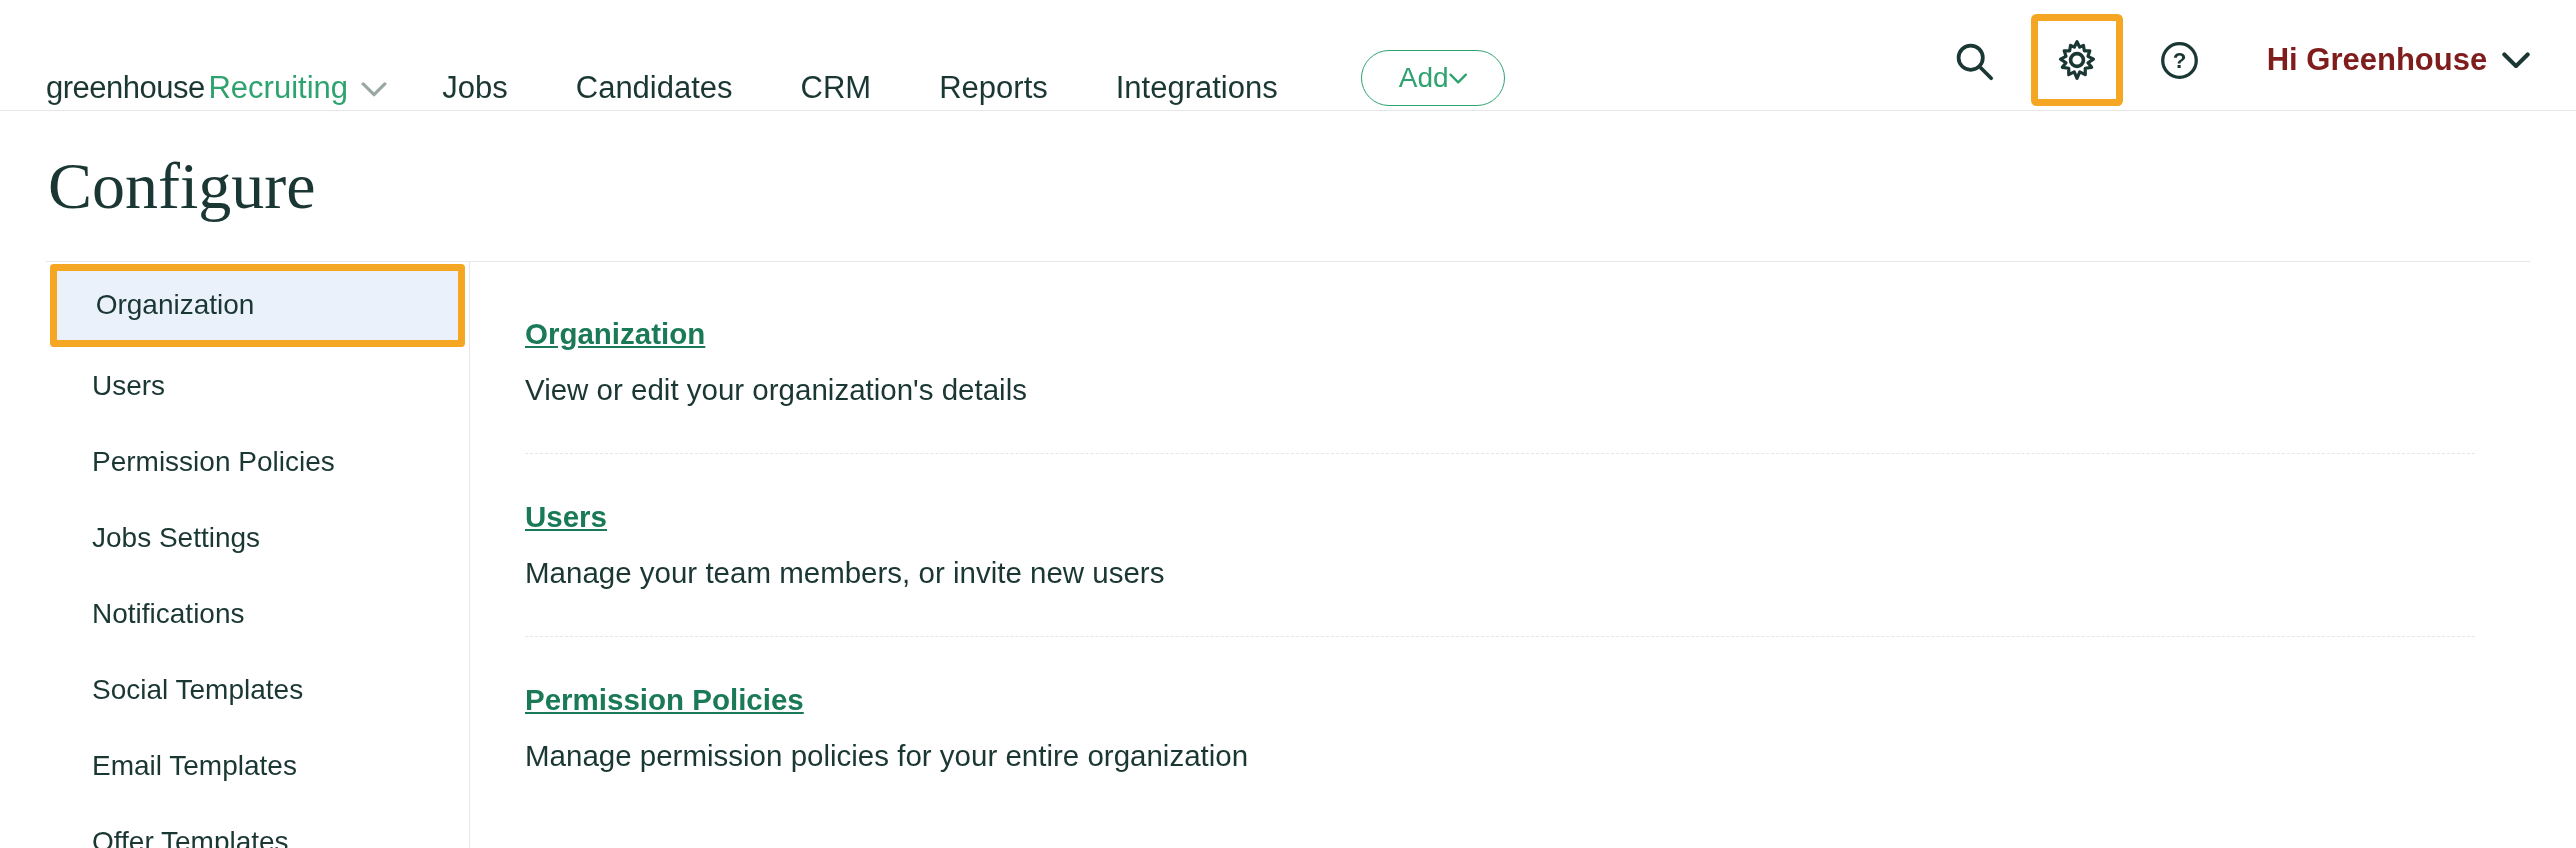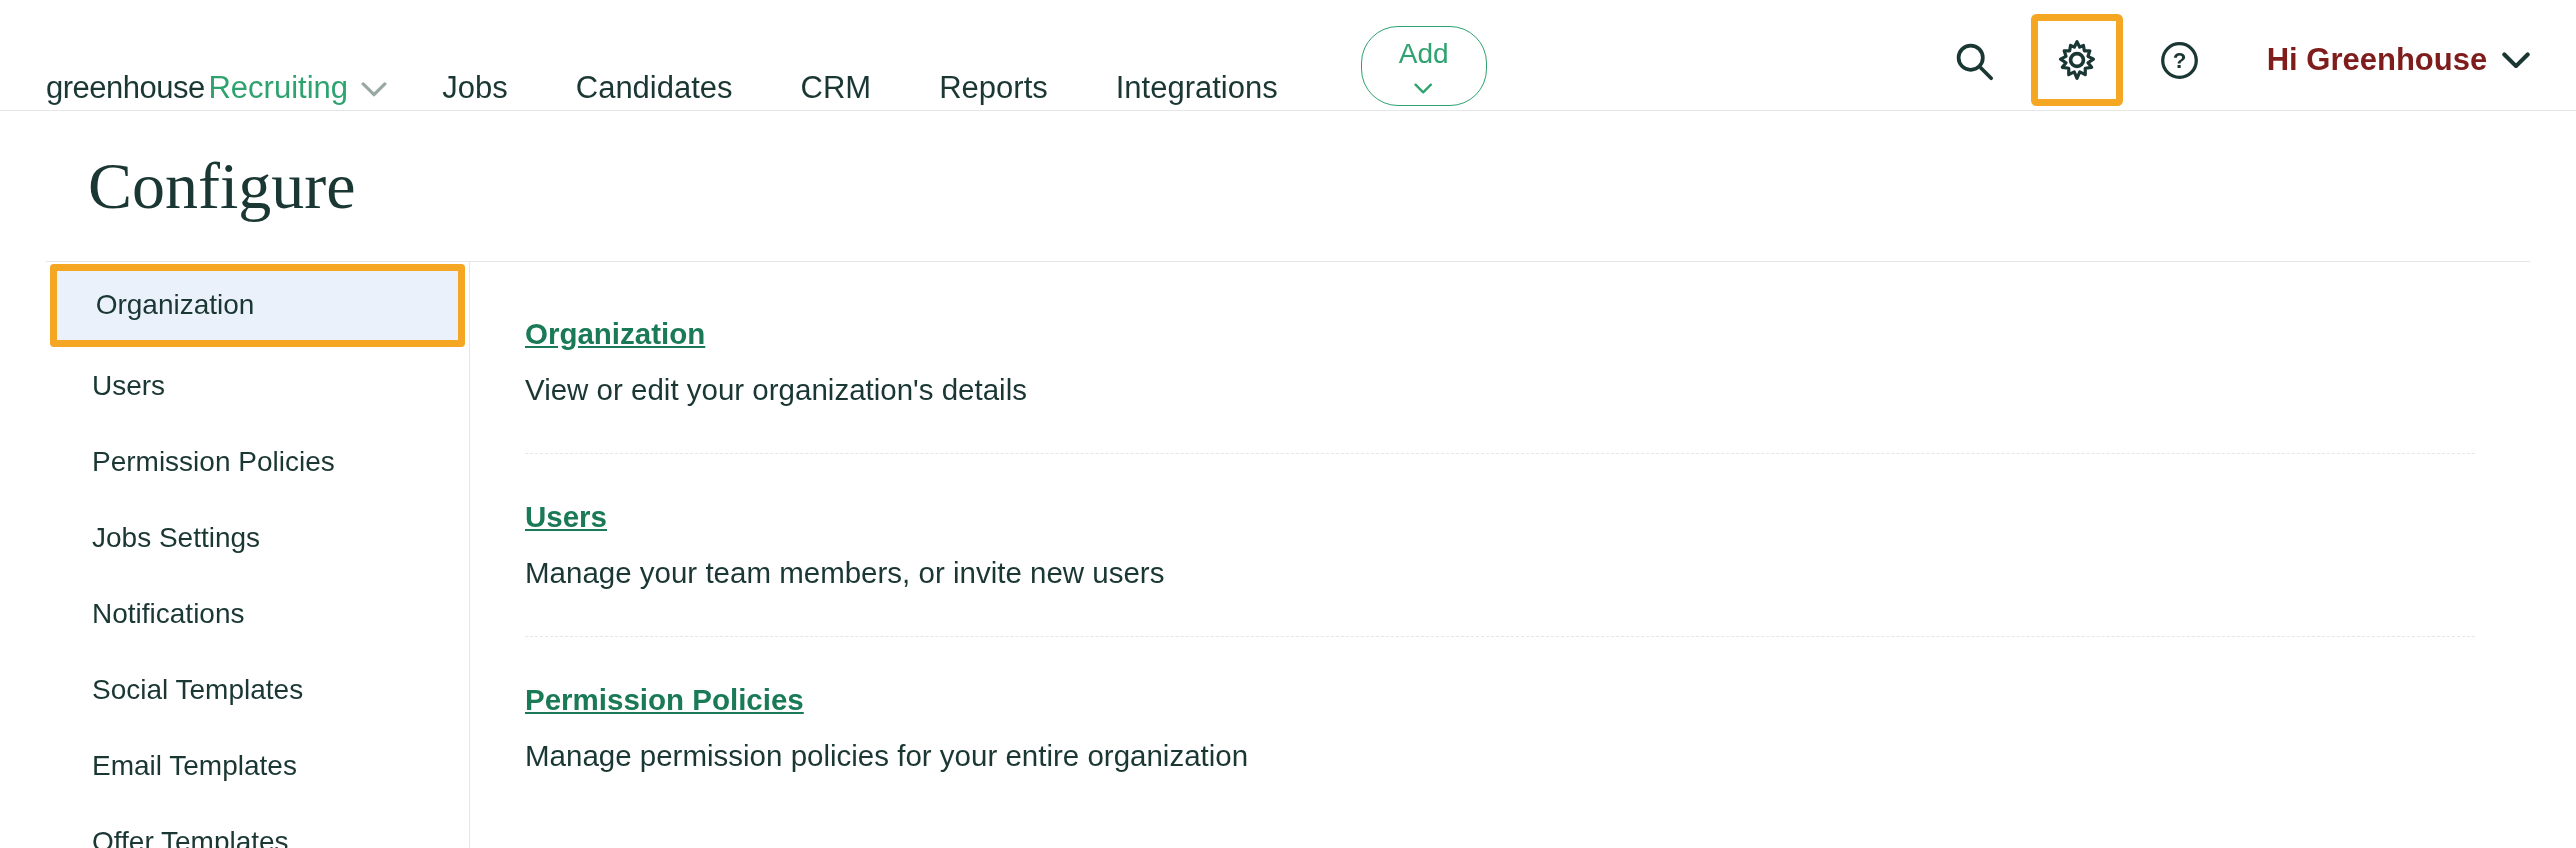--- a/index.html
+++ b/index.html
@@ -52,27 +52,25 @@
     text-decoration: none;
     cursor: pointer;
   }
   .add-btn {
     margin-left: 83px;
     border: 1.8px solid #2fa36f;
     border-radius: 37px;
     padding: 11px 37px;
     display: flex;
     align-items: center;
-    gap: 13px;
     color: #2fa36f;
     font-size: 28px;
     font-weight: 500;
     cursor: pointer;
     background: #fff;
-    flex-direction: column;
   }
   .topnav-spacer { flex: 1; }
   .topnav-right {
     display: flex;
     align-items: center;
     gap: 31px;
   }
   .icon-btn {
     display: inline-flex;
     align-items: center;
@@ -101,21 +99,20 @@
     margin-left: 30px;
   }
 
   
   .page-title {
     font-family: Georgia, "Times New Roman", serif;
     font-size: 66px;
     color: #1a3733;
     padding: 37px 0 37px 48px;
     font-weight: 400;
-    margin-left: 40px;
   }
 
   
   .content {
     display: flex;
     border-top: 0.9px solid #e6e6e6;
     margin: 0 46px;
   }
   .sidebar {
     width: 424px;

